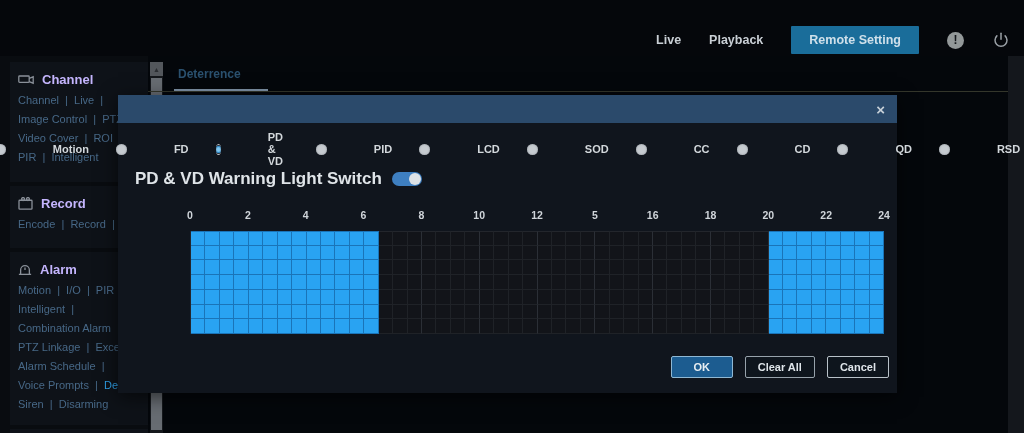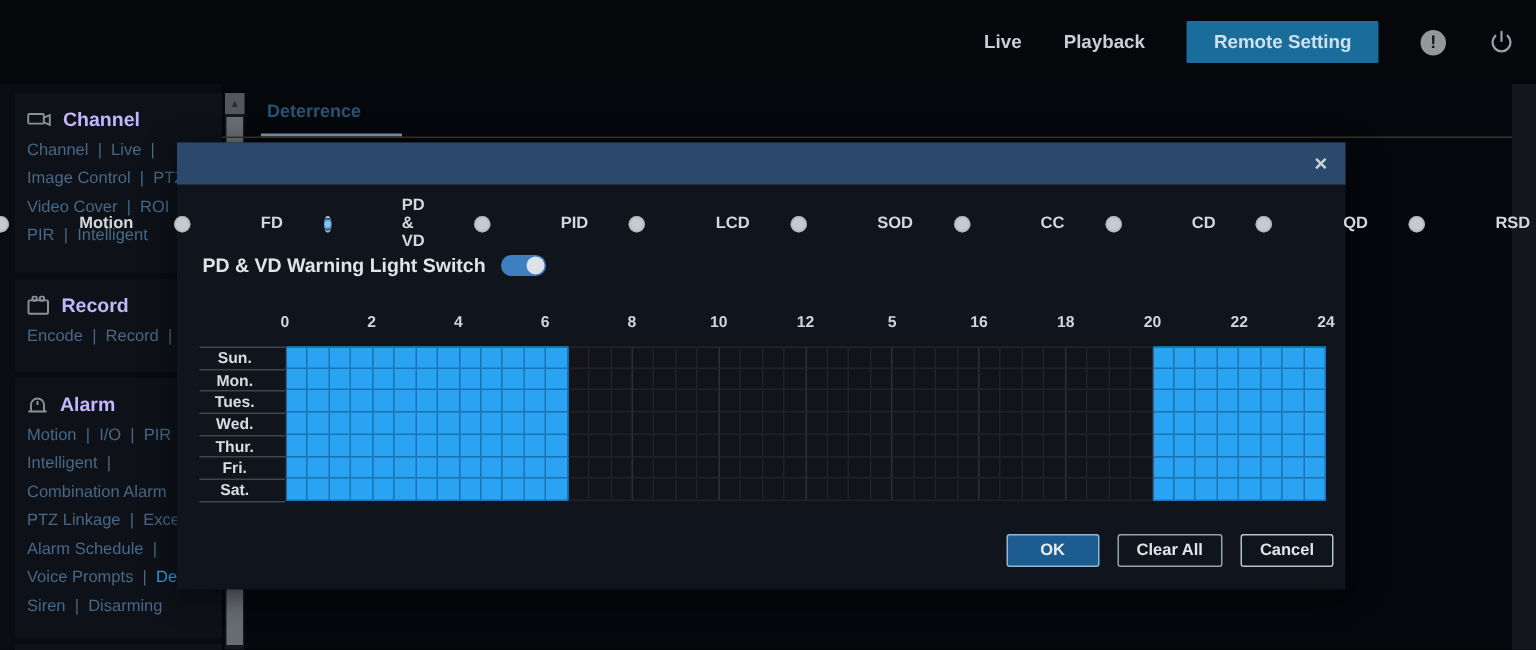--- a/index.html
+++ b/index.html
@@ -1,20 +1,20 @@
 <!DOCTYPE html>
 <html><head>
 <meta charset="utf-8">
 <style>
   * { margin:0; padding:0; box-sizing:border-box; }
   html,body { width:1024px; height:433px; overflow:hidden; background:#05070b;
     font-family:"Liberation Sans", sans-serif; }
 
   
-  #topbar { position:absolute; left:0; top:0; width:1024px; height:56px; background:#05070b;
+  #topbar { position:absolute; left:0; top:12px; width:1024px; height:56px; background:#05070b;
     display:flex; align-items:center; justify-content:flex-end; padding-right:14px; gap:28px; }
   .nav-link { color:#c9cfd5; font-size:12.5px; font-weight:bold; cursor:pointer; }
   #remote-btn { background:#1a6d9a; color:#cfe0ea; font-size:12.5px; font-weight:bold;
     height:28px; padding:0 18px; display:flex; align-items:center; border-radius:1px; }
   #alert-ico { width:17px; height:17px; border-radius:50%; background:#939899; color:#15181c;
     font-size:12px; font-weight:bold; display:flex; align-items:center; justify-content:center; }
   .ico-svg { display:block; color:#9aa0a6; }
 
   
   #sidebar { position:absolute; left:0; top:56px; width:148px; height:377px; background:#090c10; }
@@ -50,21 +50,21 @@
   #radio-row { position:absolute; left:0; top:36px; width:779px; display:flex;
     justify-content:center; gap:27px; }
   .radio-item { display:flex; align-items:center; gap:7px; cursor:pointer; }
   .radio-circle { width:11px; height:11px; border-radius:50%; background:#c6cbd0;
     box-shadow:inset 0 0 2px #8d9298; }
   .radio-circle.selected { background:radial-gradient(circle,#7ec9f4 0 30%,#1579c0 55%,#10151d 68%,#dfe3e7 72%); }
   .radio-label { color:#d3d8dc; font-size:11px; font-weight:bold;margin-left:40px; }
 
   
   #switch-row { position:absolute; left:17px; top:74px; display:flex; align-items:center; gap:10px; }
-  #switch-label { color:#dfe4e8; font-size:13px; font-weight:bold; }
+  #switch-label { color:#dfe4e8; font-size:17px; font-weight:bold; }
   .toggle { width:30px; height:14px; border-radius:7px; background:#3a4450; position:relative; cursor:pointer; }
   .toggle.on { background:#3e7fc1; }
   .toggle .knob { position:absolute; top:1px; left:1px; width:12px; height:12px; border-radius:50%; background:#dde2e6; }
   .toggle.on .knob { left:auto; right:1px; }
 
   
   #hour-labels { position:absolute; left:72px; top:114px; width:694px; height:12px; }
   #hour-labels span { position:absolute; transform:translateX(-50%); color:#d0d5da;
     font-size:10.5px; font-weight:bold; }
   #day-labels { position:absolute; left:15px; top:136px; width:57px; border-top:1px solid #3f454b; }
@@ -223,29 +223,20 @@
       <span style="left: 33.3333%;">8</span>
       <span style="left: 41.6667%;">10</span>
       <span style="left: 50%;">12</span>
       <span style="left: 58.3333%;">5</span>
       <span style="left: 66.6667%;">16</span>
       <span style="left: 75%;">18</span>
       <span style="left: 83.3333%;">20</span>
       <span style="left: 91.6667%;">22</span>
       <span style="left: 100%;">24</span>
     </div>
-  <div id="day-labels">
-      <div class="day-label">Sun.</div>
-      <div class="day-label">Mon.</div>
-      <div class="day-label">Tues.</div>
-      <div class="day-label">Wed.</div>
-      <div class="day-label">Thur.</div>
-      <div class="day-label">Fri.</div>
-      <div class="day-label">Sat.</div>
-    </div>
   <div id="schedule-grid">
       <div class="cell on top" style="background: rgb(41, 163, 242);"></div>
       <div class="cell on top" style="background: rgb(41, 163, 242);"></div>
       <div class="cell on top" style="background: rgb(41, 163, 242);"></div>
       <div class="cell on hr top" style="background: rgb(41, 163, 242);"></div>
       <div class="cell on top" style="background: rgb(41, 163, 242);"></div>
       <div class="cell on top" style="background: rgb(41, 163, 242);"></div>
       <div class="cell on top" style="background: rgb(41, 163, 242);"></div>
       <div class="cell on hr top" style="background: rgb(41, 163, 242);"></div>
       <div class="cell on top" style="background: rgb(41, 163, 242);"></div>

